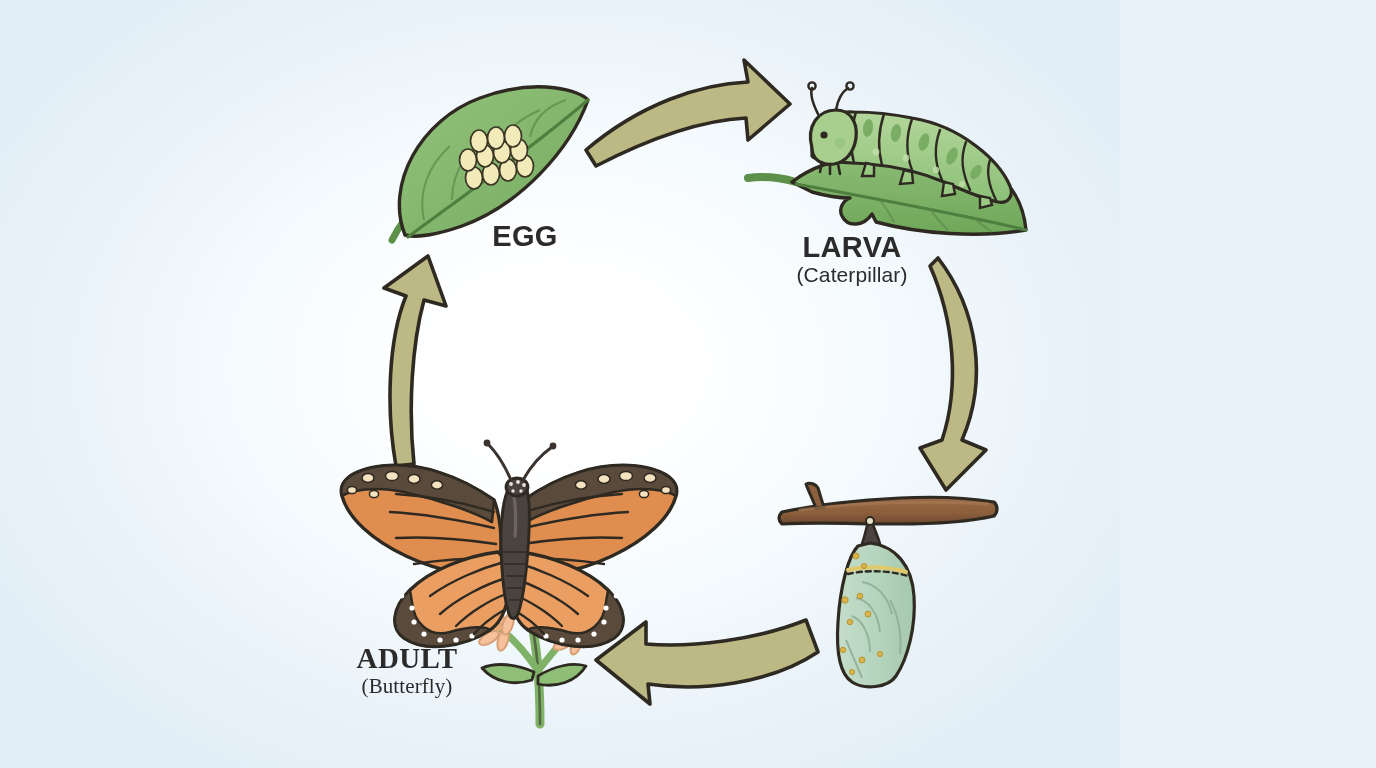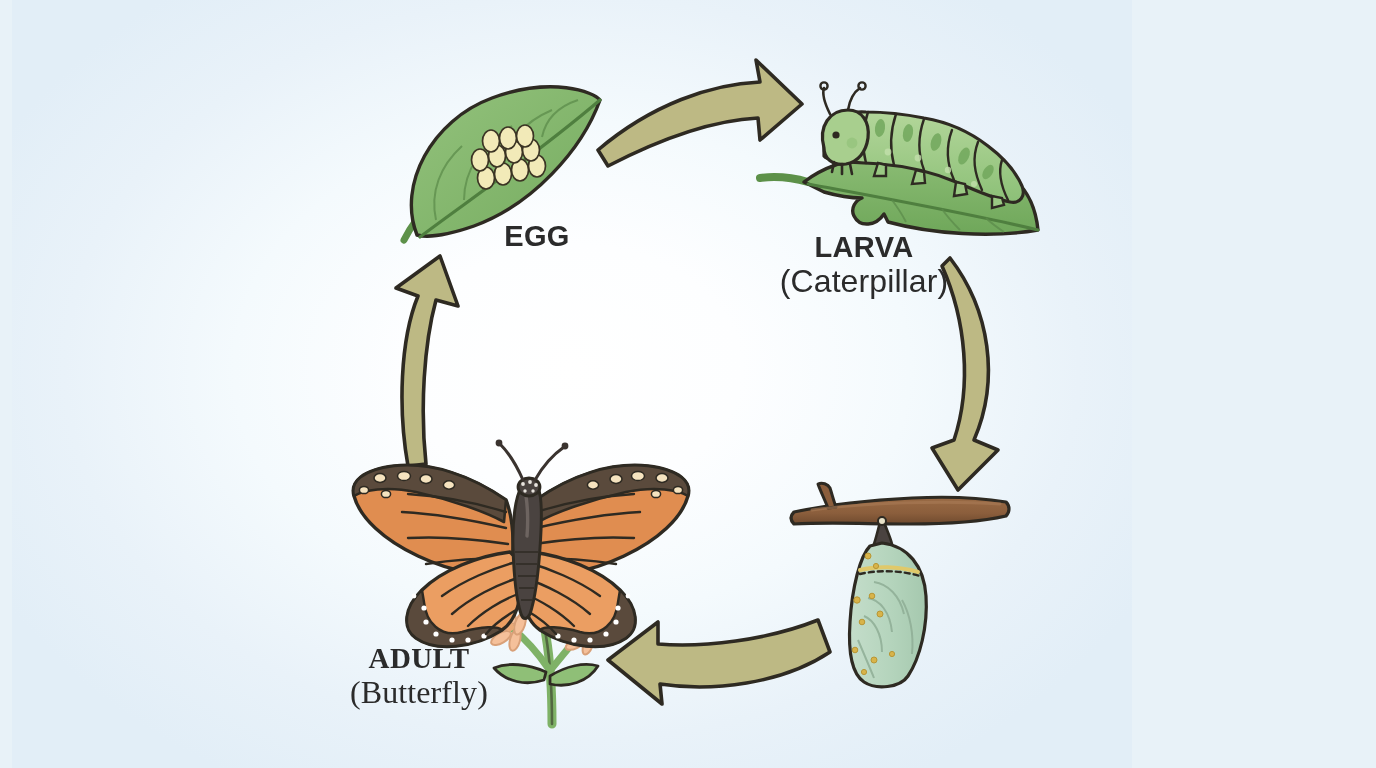--- a/index.html
+++ b/index.html
@@ -13,21 +13,20 @@
     height: 768px;
     overflow: hidden;
     background:
       radial-gradient(ellipse 58% 62% at 50% 48%,
         #ffffff 0%,
         #fdfeff 26%,
         #f4fafd 52%,
         #e9f2f9 78%,
         #e2eef7 100%);
     font-family: "Liberation Sans", sans-serif;
-    margin-left: 12px;
   }
   #diagram-svg {
     position: absolute;
     inset: 0;
     width: 1376px;
     height: 768px;
   }
   .stage-label {
     position: absolute;
     text-align: center;
@@ -37,21 +36,21 @@
     user-select: none;
   }
   .label-main {
     display: block;
     font-size: 29px;
     font-weight: 700;
     letter-spacing: 0.4px;
   }
   .label-sub {
     display: block;
-    font-size: 32px;
+    font-size: 21px;
     font-weight: 400;
     letter-spacing: 0.1px;
     margin-top: 1px;
   }
   #label-egg   { left: 430px; top: 221px; width: 190px; }
   #label-larva { left: 757px; top: 232px; width: 190px; }
   #label-pupa  { left: 898px; top: 585px; width: 190px; }
   #label-adult { left: 312px; top: 643px; width: 190px; font-family: Liberation Serif, serif; }
 </style>
 </head>

